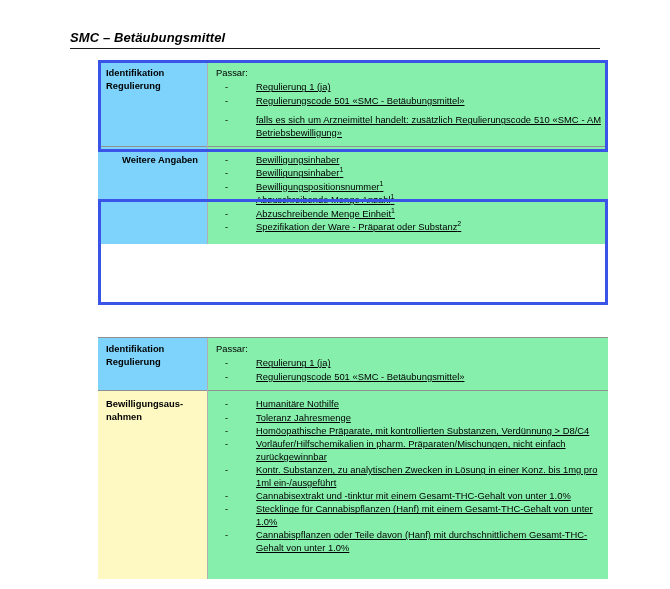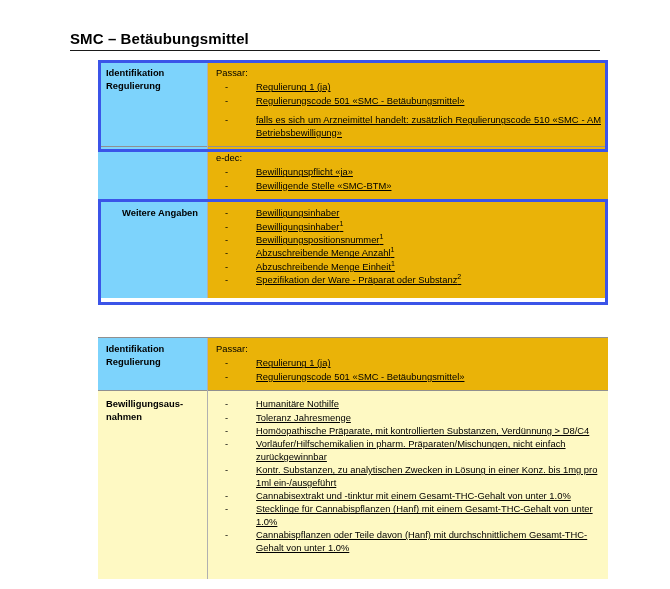--- a/index.html
+++ b/index.html
@@ -25,22 +25,23 @@
   
   .doc-header {
     position: absolute;
     left: 70px;
     top: 30px;
     width: 530px;
     padding-bottom: 3px;
     border-bottom: 1.5px solid #1a1a1a;
   }
   .doc-header-title {
-    font-size: 15px;
+    font-size: 13px;
     font-weight: bold;
+    font-style: italic;
     letter-spacing: .1px;
     white-space: nowrap;
   }
 
   
   .tbl {
     position: absolute;
     border-collapse: collapse;
     table-layout: fixed;
     font-size: 9.4px;
@@ -57,22 +58,22 @@
   .cell-label {
     font-weight: bold;
     background: #7dd3fc;
   }
   .cell-label.shaded { background: #fef9c3; }
   .cell-label .sub {
     font-weight: bold;
     display: block;
     margin-top: .5px;
   }
-  .cell-body { background: #eab308; }
-  .cell-body.shaded { background: #fef9c3; }
+  .cell-body { background: #86efac; }
+  .cell-body.shaded { background: #86efac; }
 
   .divider { border-left: 1px solid #b0b0b0 !important; }
   .rule-top { border-top: 1px solid #909090 !important; }
 
   
   .lead { margin: 0 0 2px 0; }
   ul.dash {
     list-style: none;
     margin: 0;
     padding: 0;
@@ -133,32 +134,20 @@
         <td class="cell-body divider">
           <div class="lead">Passar:</div>
           <ul class="dash">
             <li>Regulierung 1 (ja)</li>
             <li>Regulierungscode 501 «SMC - Betäubungsmittel»</li>
             <li class="justify spaced">falls es sich um Arzneimittel handelt: zusätzlich Regulierungscode 510 «SMC - AM Betriebsbewilligung»</li>
           </ul>
         </td>
       </tr>
 
-      <tr>
-        <td class="cell-label rule-top">
-          <span></span>
-        </td>
-        <td class="cell-body divider rule-top">
-          <div class="lead">e-dec:</div>
-          <ul class="dash">
-            <li>Bewilligungspflicht «ja»</li>
-            <li>Bewilligende Stelle «SMC-BTM»</li>
-          </ul>
-        </td>
-      </tr>
 
       <tr>
         <td class="cell-label rule-top" style="padding-top:7px;padding-left:24px;">
           <span>Weitere Angaben</span>
         </td>
         <td class="cell-body divider rule-top" style="padding-top:7px; padding-bottom:10px;">
           <ul class="dash">
             <li><span>Bewilligungsinhaber</span><sup></sup></li>
             <li><span>Bewilligungsinhaber</span><sup>1</sup></li>
             <li><span>Bewilligungspositionsnummer</span><sup>1</sup></li>

